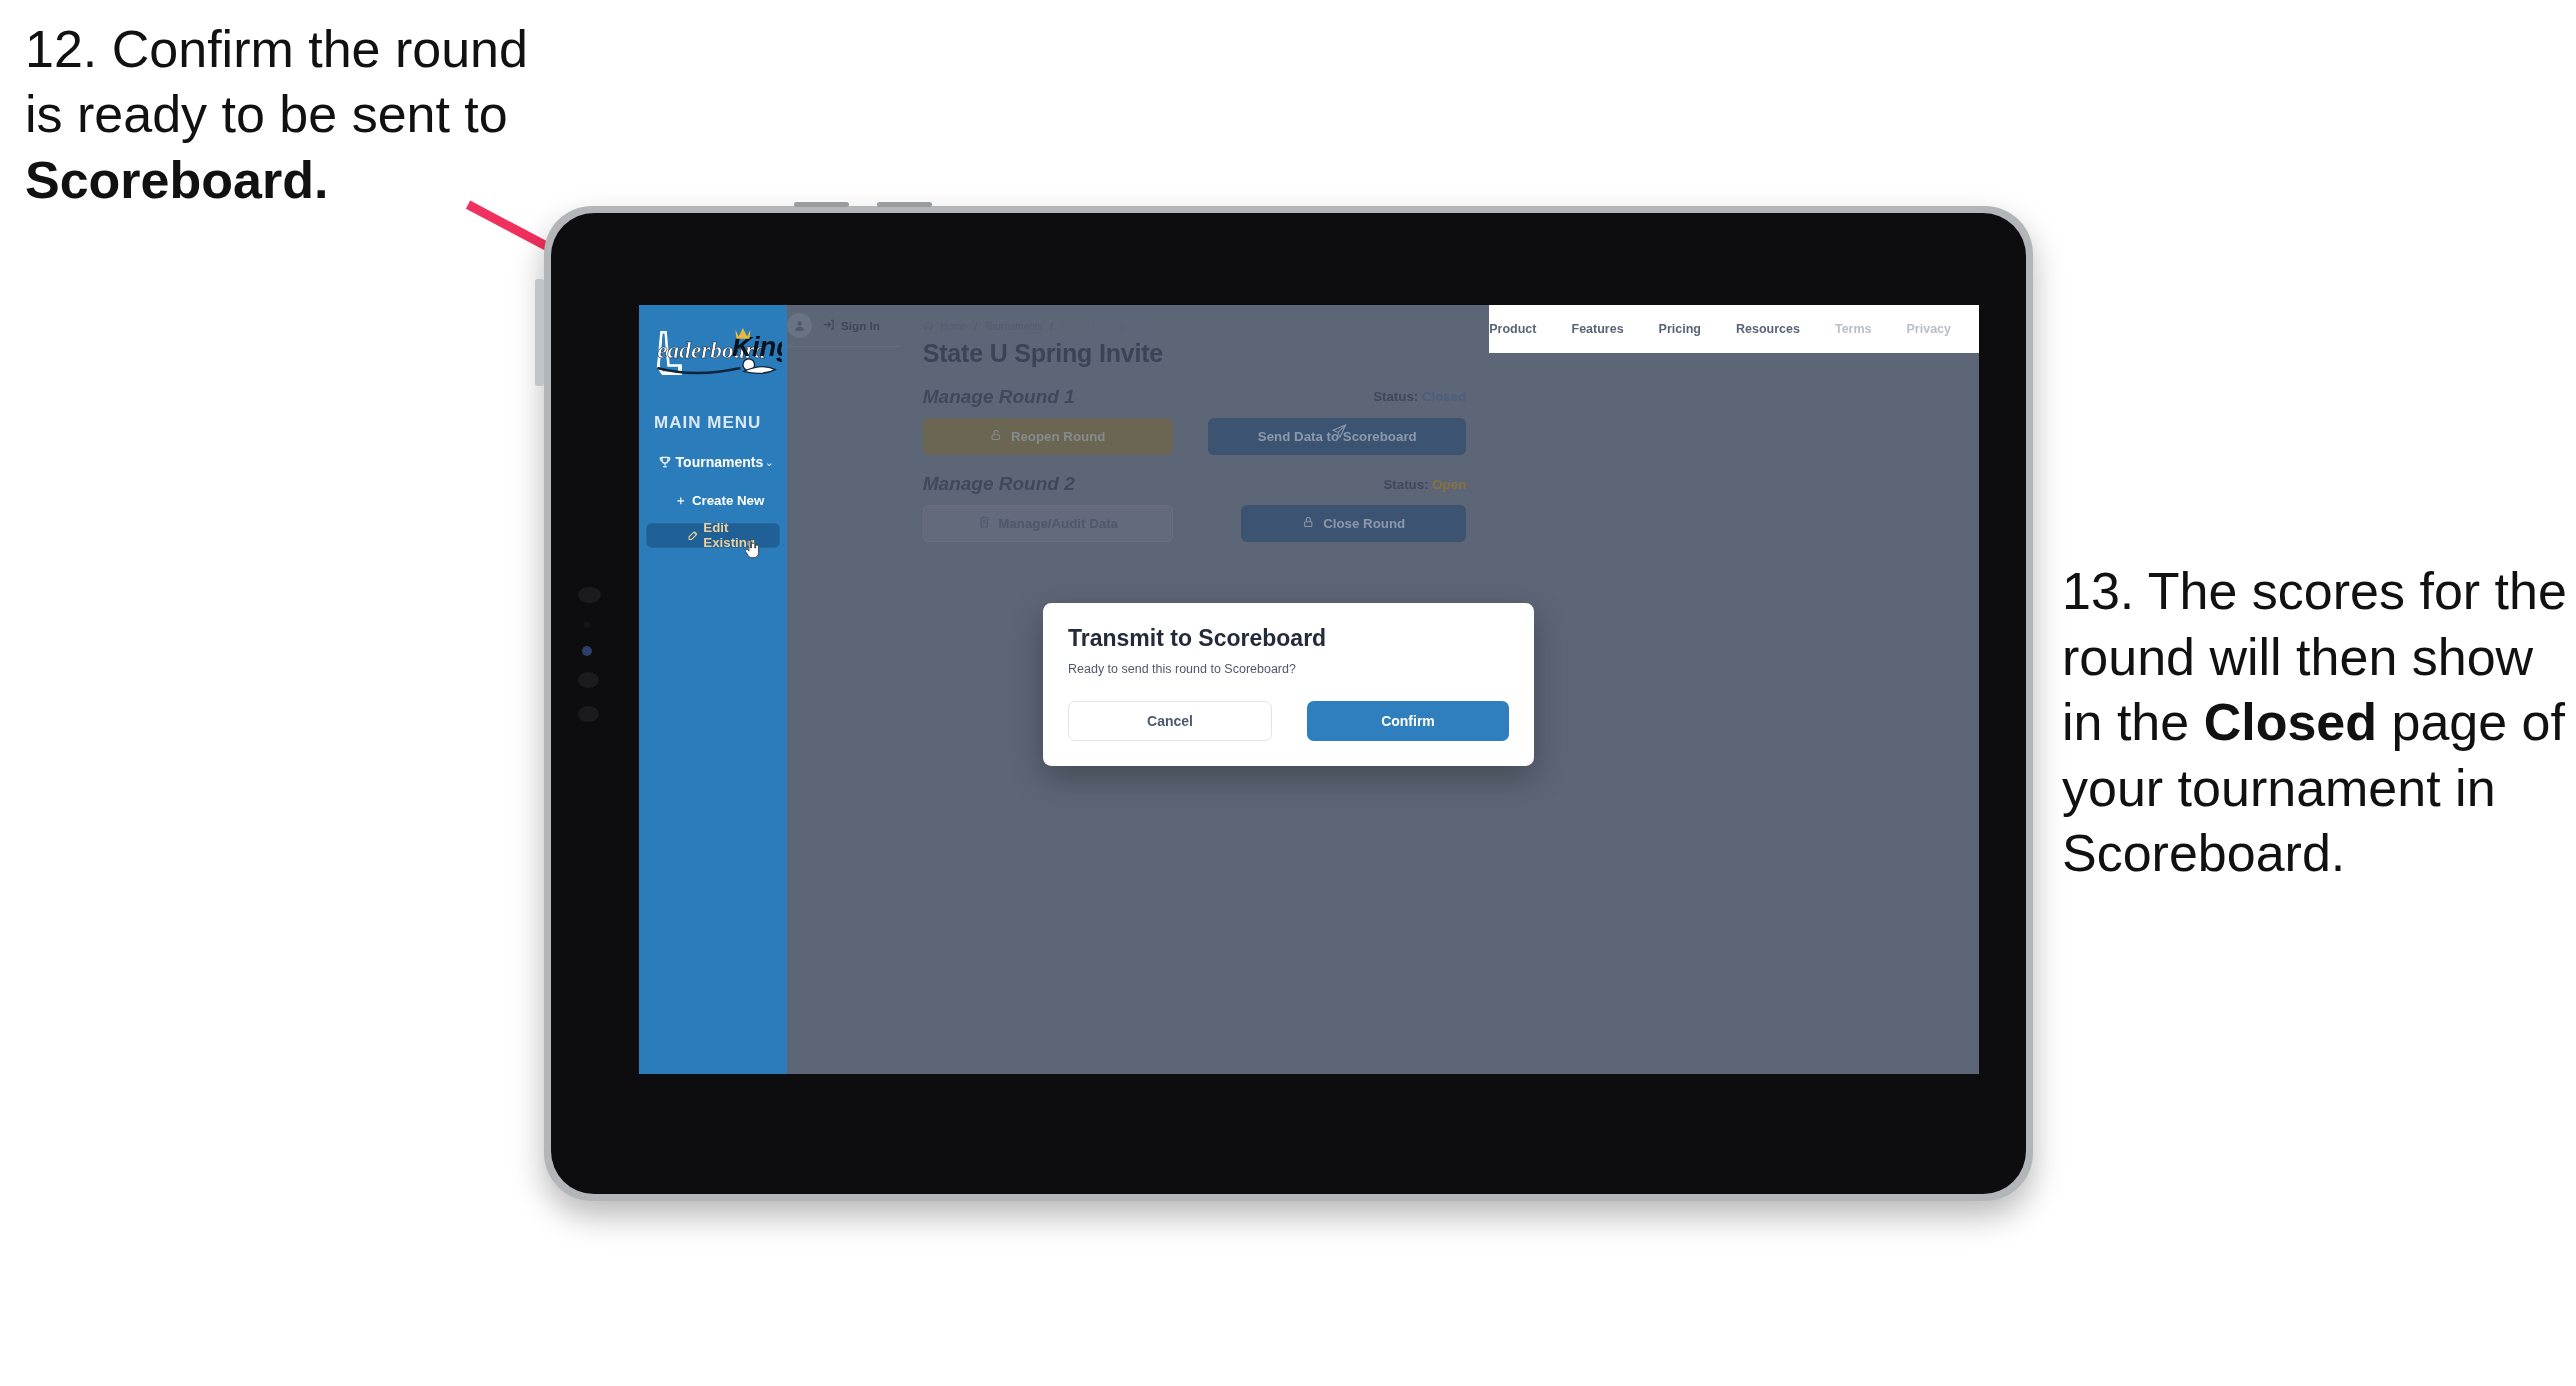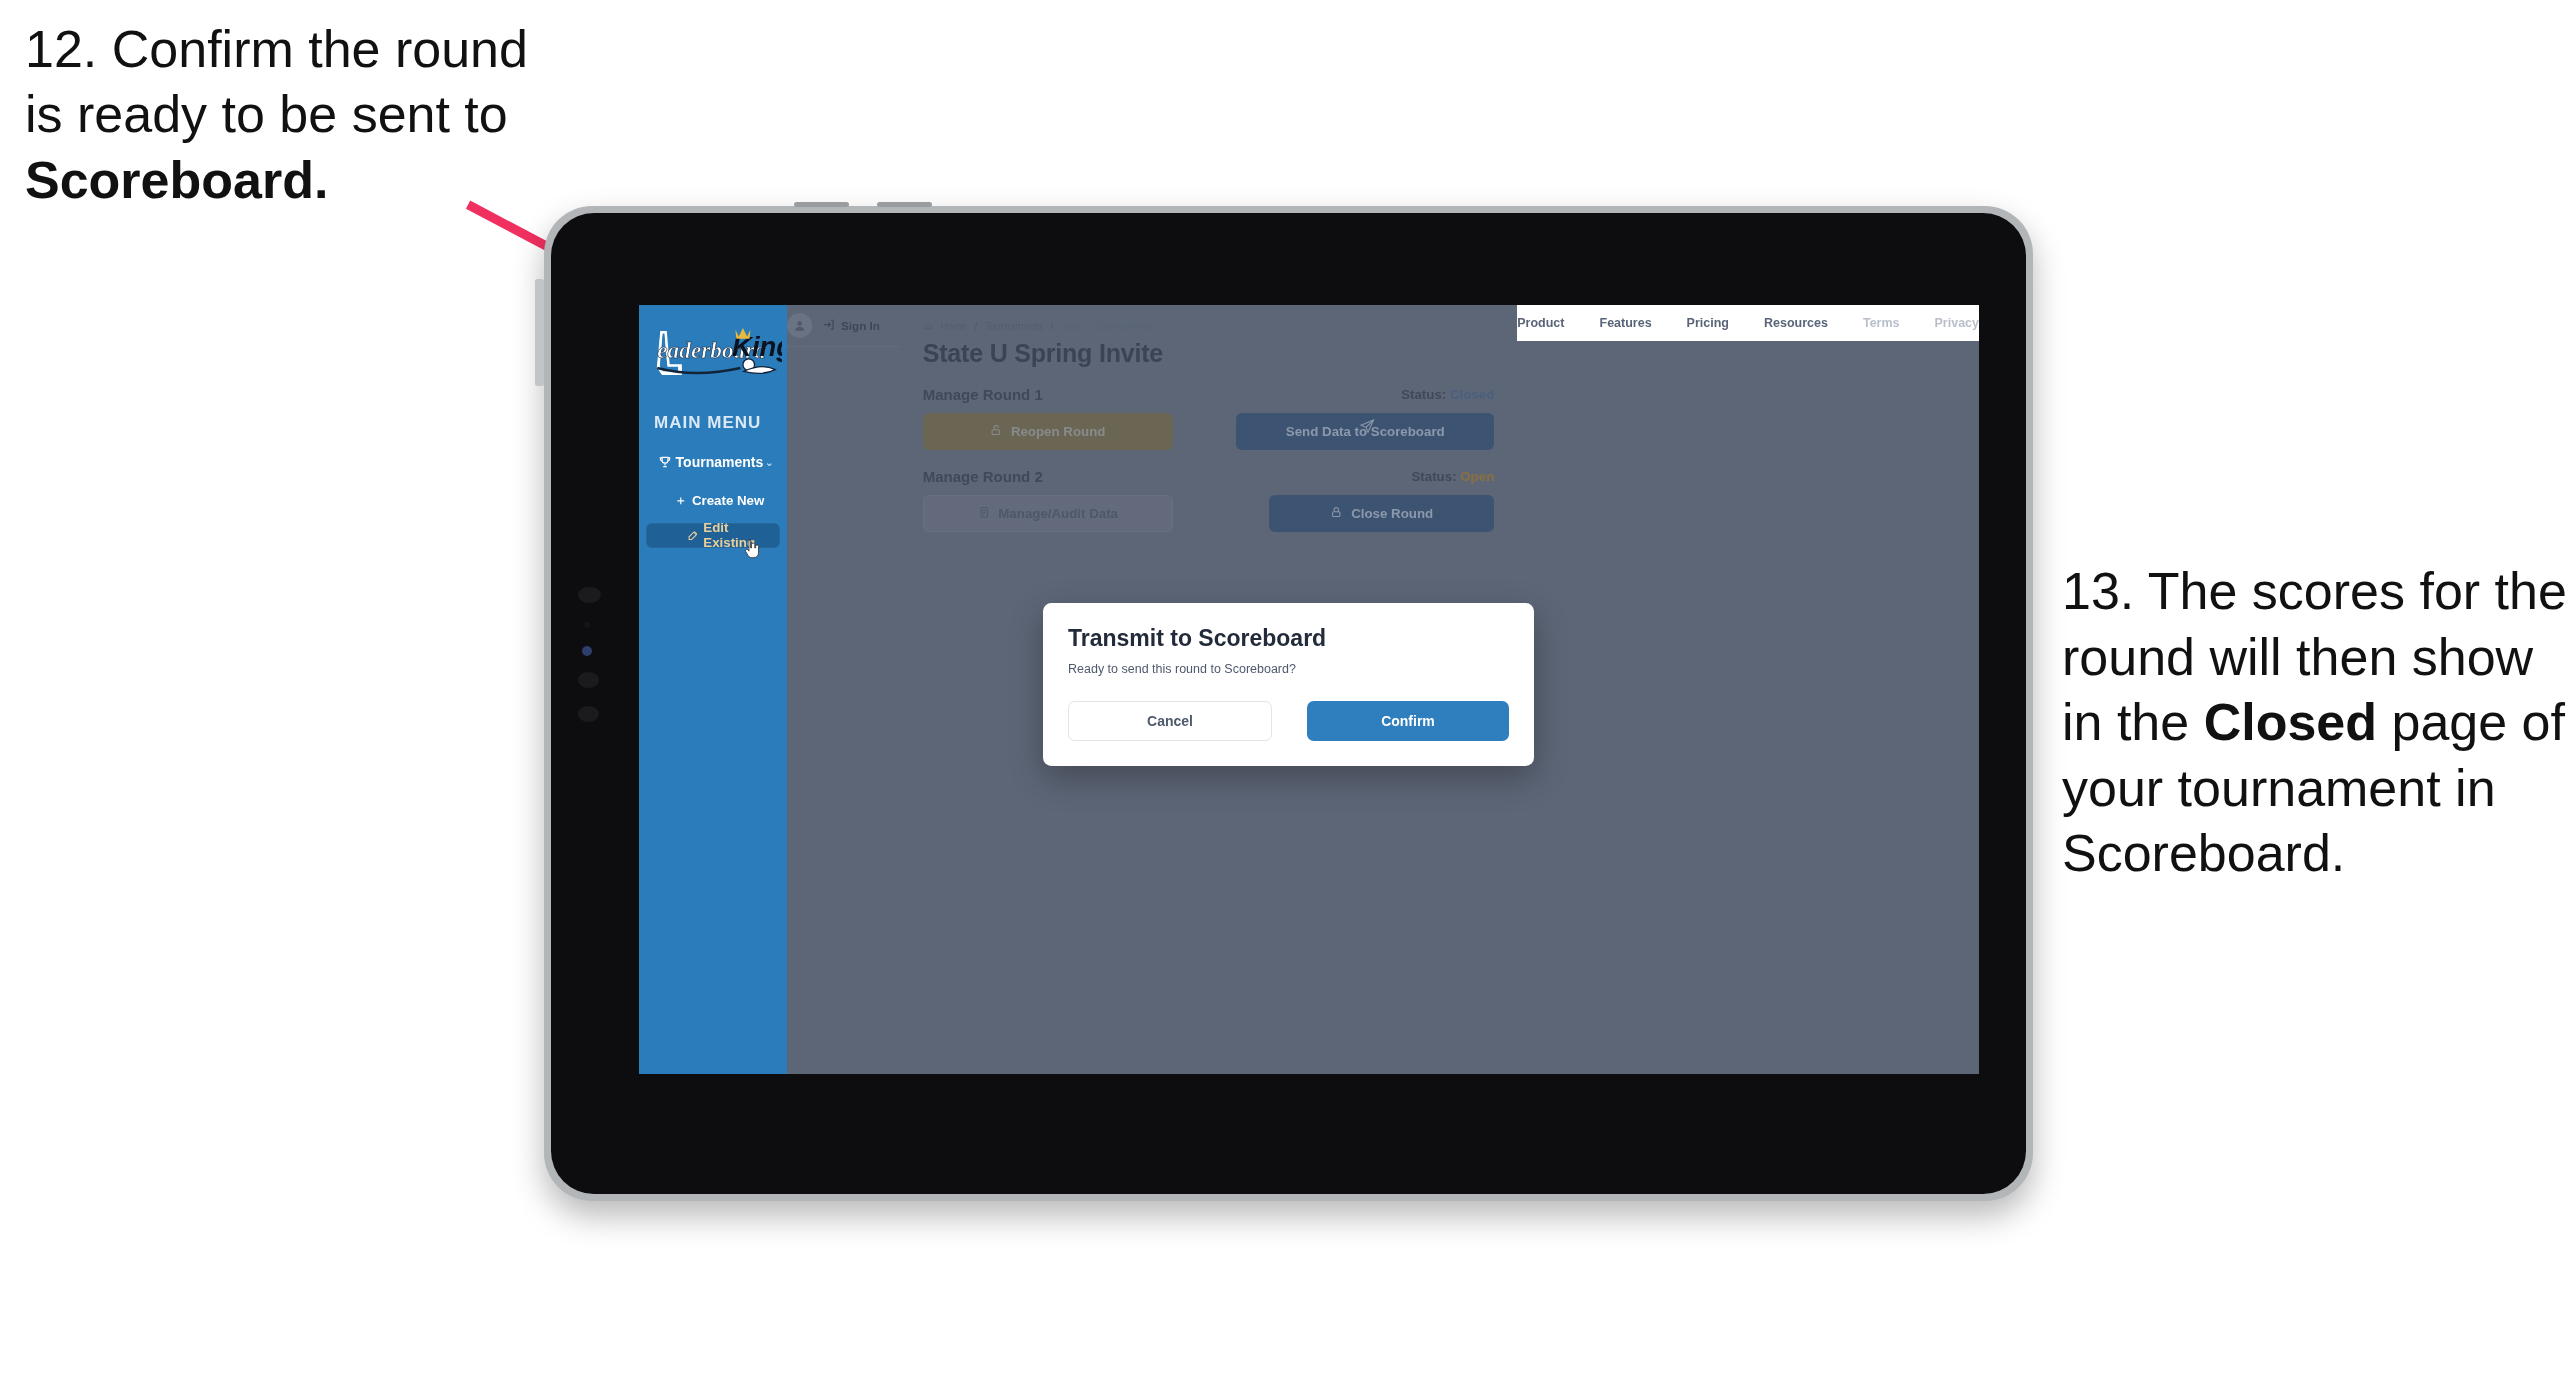--- a/index.html
+++ b/index.html
@@ -71,36 +71,36 @@
   .avatar{width:25px;height:25px;border-radius:50%;background:#6a7384;
           display:flex;align-items:center;justify-content:center;margin-right:10px;}
   .signin{display:flex;align-items:center;gap:5.8px;color:#3d4758;font-size:11.6px;font-weight:700;}
   .body-area{flex:1;padding:15px 23px 0 23px;box-sizing:border-box;}
   .crumbs{display:flex;align-items:center;gap:7.5px;color:#535d70;font-size:10px;}
   .crumbs .sep{color:#4f5a6c;}
   .crumbs .cur{color:#596476;}
   .page-title{color:#3a4456;font-size:25px;font-weight:700;margin-top:6.7px;letter-spacing:-0.2px;}
   .round{margin-top:18.3px;}
   .round-head{display:flex;align-items:center;justify-content:space-between;}
-  .round-name{color:#3f495b;font-size:15px;font-weight:700;}
+  .round-name{color:#3f495b;font-size:19px;font-weight:700;font-style:italic;}
   .round-status{font-size:13.3px;font-weight:700;color:#3f495b;}
   .round-status .val.closed{color:#4a5f7e;}
   .round-status .val.open{color:#8a7040;}
   .round-status .val.pending{color:#3f495b;}
   .round-actions{display:flex;align-items:center;justify-content:space-between;margin-top:10px;}
   .btn{display:flex;align-items:center;justify-content:center;gap:8.3px;
        height:37px;border-radius:5.8px;font-size:13.3px;font-weight:700;box-sizing:border-box;}
   .btn.warn{background:#6b6653;color:#878b8d;width:250px;}
   .btn.primary{background:#3d5372;color:#8c98ab;width:258px;}
   .btn.ghost{background:rgba(255,255,255,.03);color:#4d586b;width:250px;
              box-shadow:inset 0 0 0 0.8px rgba(255,255,255,.06);}
   .btn.lockbtn{background:#3d5372;color:#8c98ab;width:225px;}
 
-  .footer{height:36px;background:#ffffff;display:flex;align-items:center;
-          justify-content:flex-end;gap:35px;box-sizing:border-box;}
+  .footer{height:48px;background:#ffffff;display:flex;align-items:center;
+          justify-content:flex-end;gap:35px;padding-right:28px;box-sizing:border-box;}
   .footer a{color:#5a6478;font-size:12.5px;font-weight:700;text-decoration:none;}
   .footer a.muted{color:#b9bfc9;}
   .modal{position:absolute;left:404px;top:298px;width:491px;
          background:#ffffff;border-radius:8.3px;
          box-shadow:0 11.6px 33px rgba(0,0,0,.28);
          padding:21.6px 25px 25px 25px;box-sizing:border-box;}
   .modal-title{color:#232b3b;font-size:23px;font-weight:700;}
   .modal-sub{color:#4e596c;font-size:12.5px;margin-top:10px;}
   .modal-btns{display:flex;gap:35px;margin-top:25px;}
   .mbtn{height:40px;border-radius:6.7px;display:flex;align-items:center;

